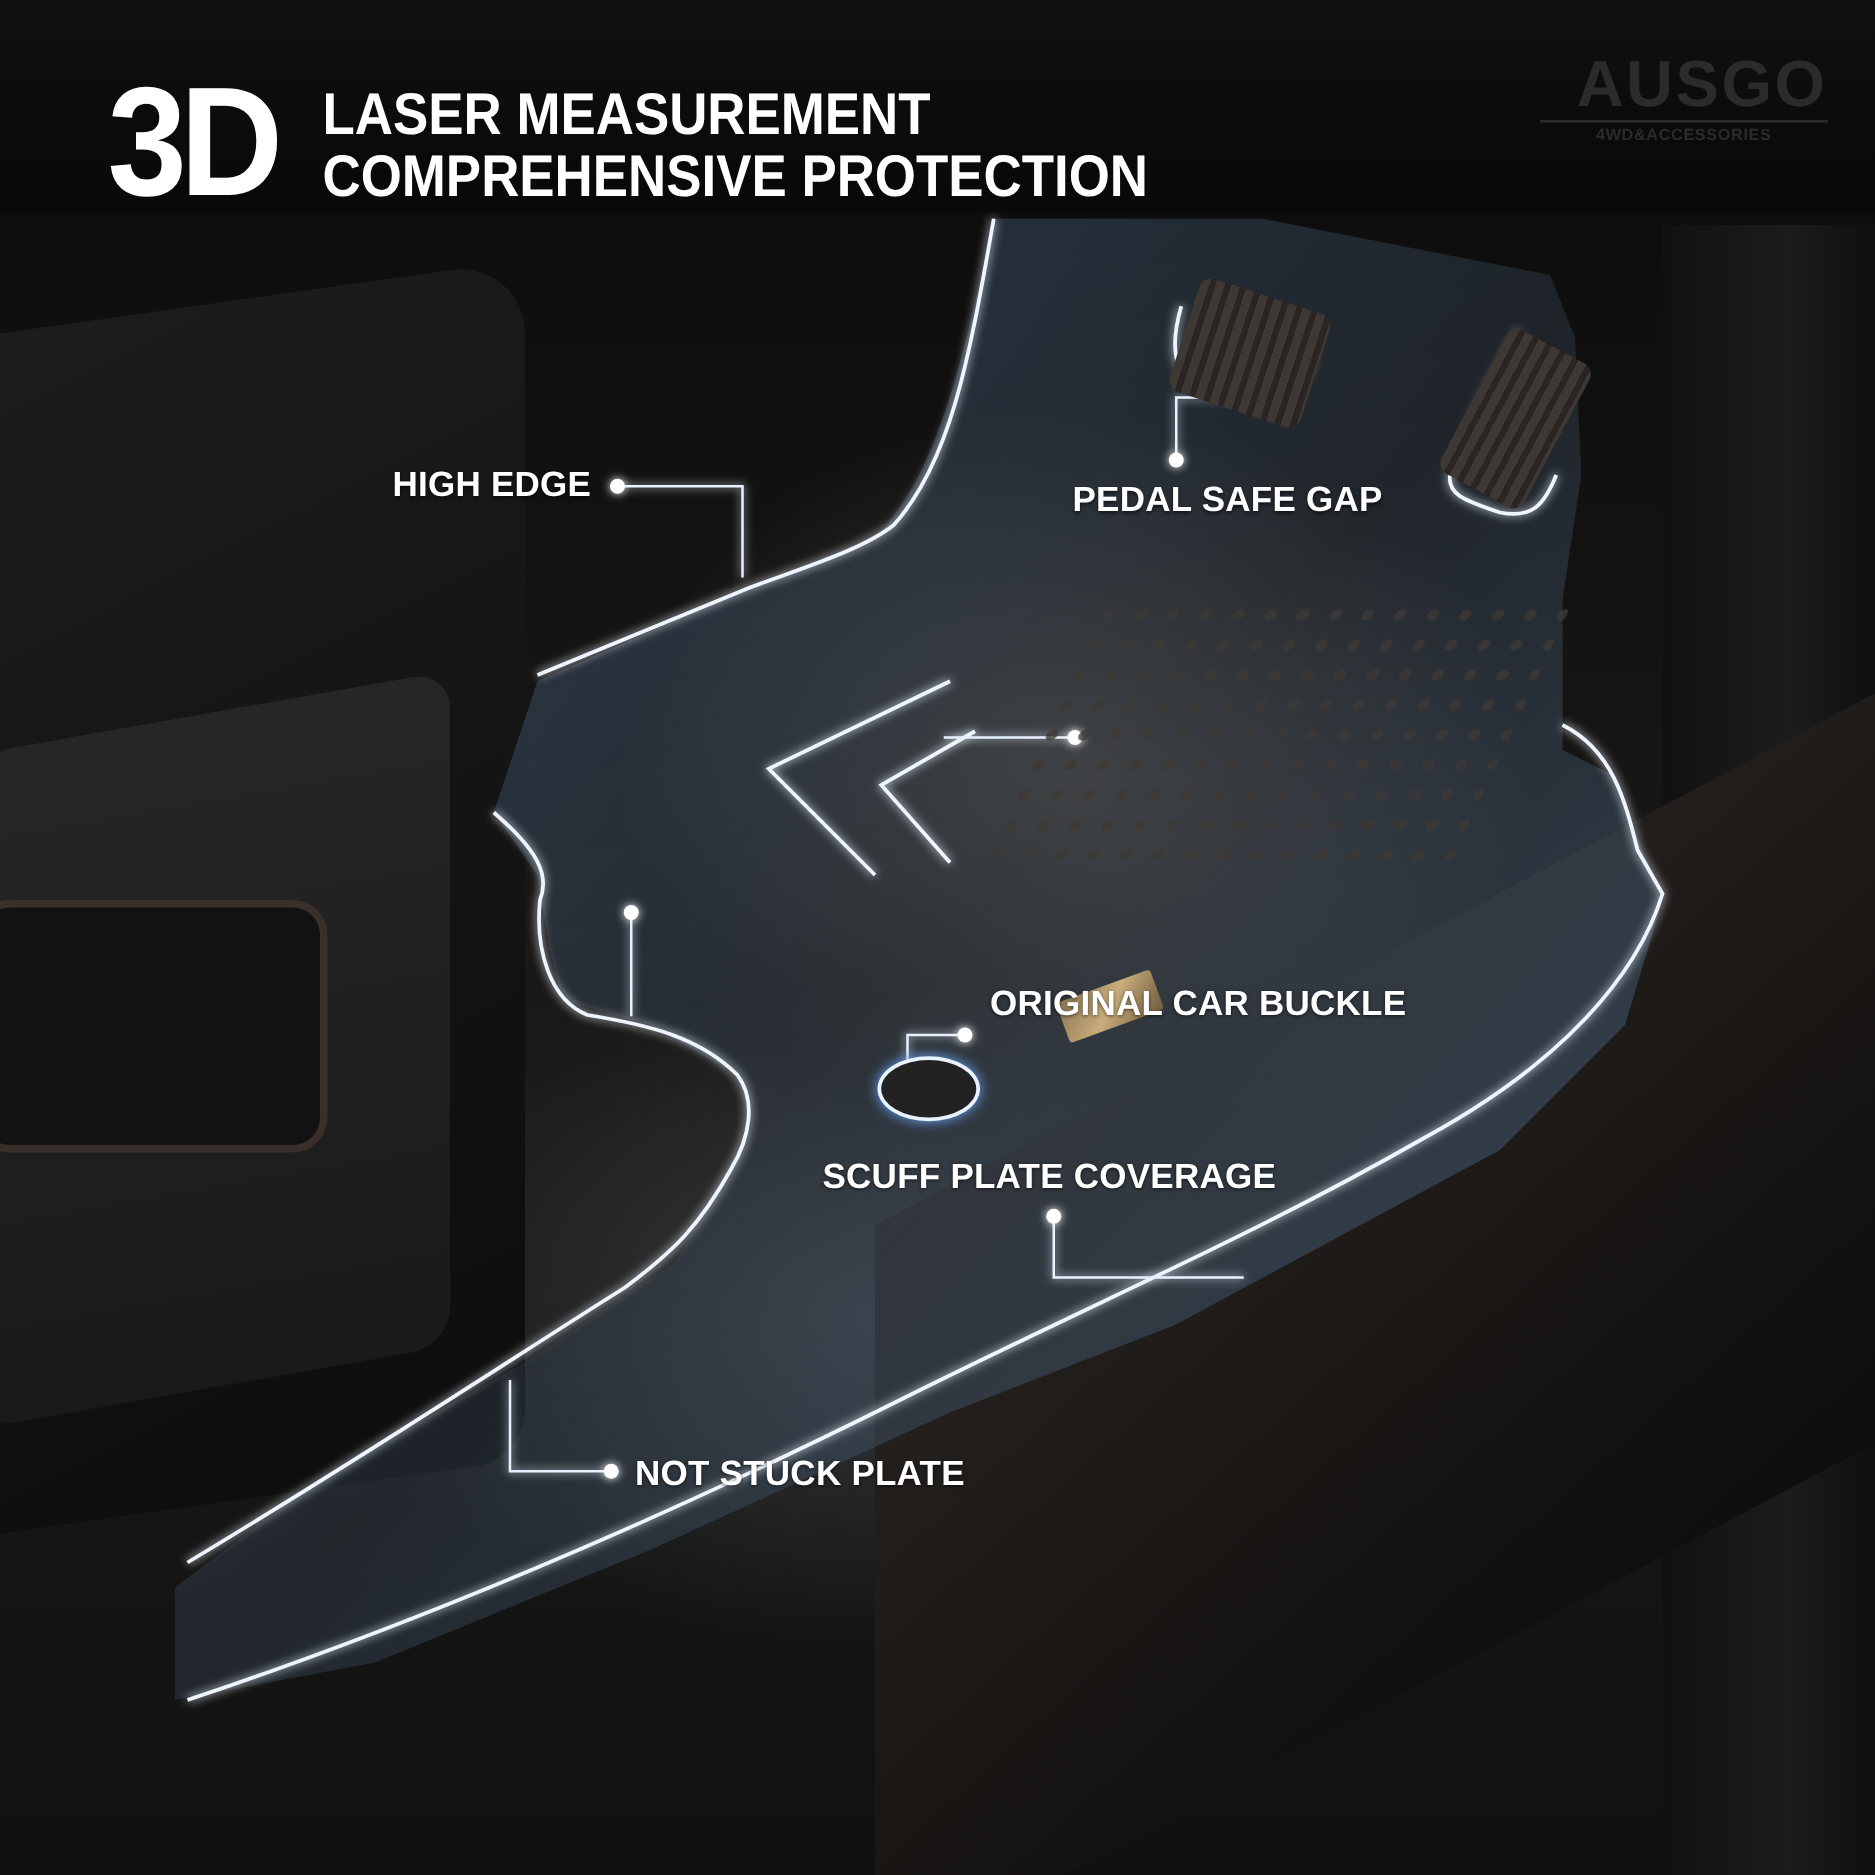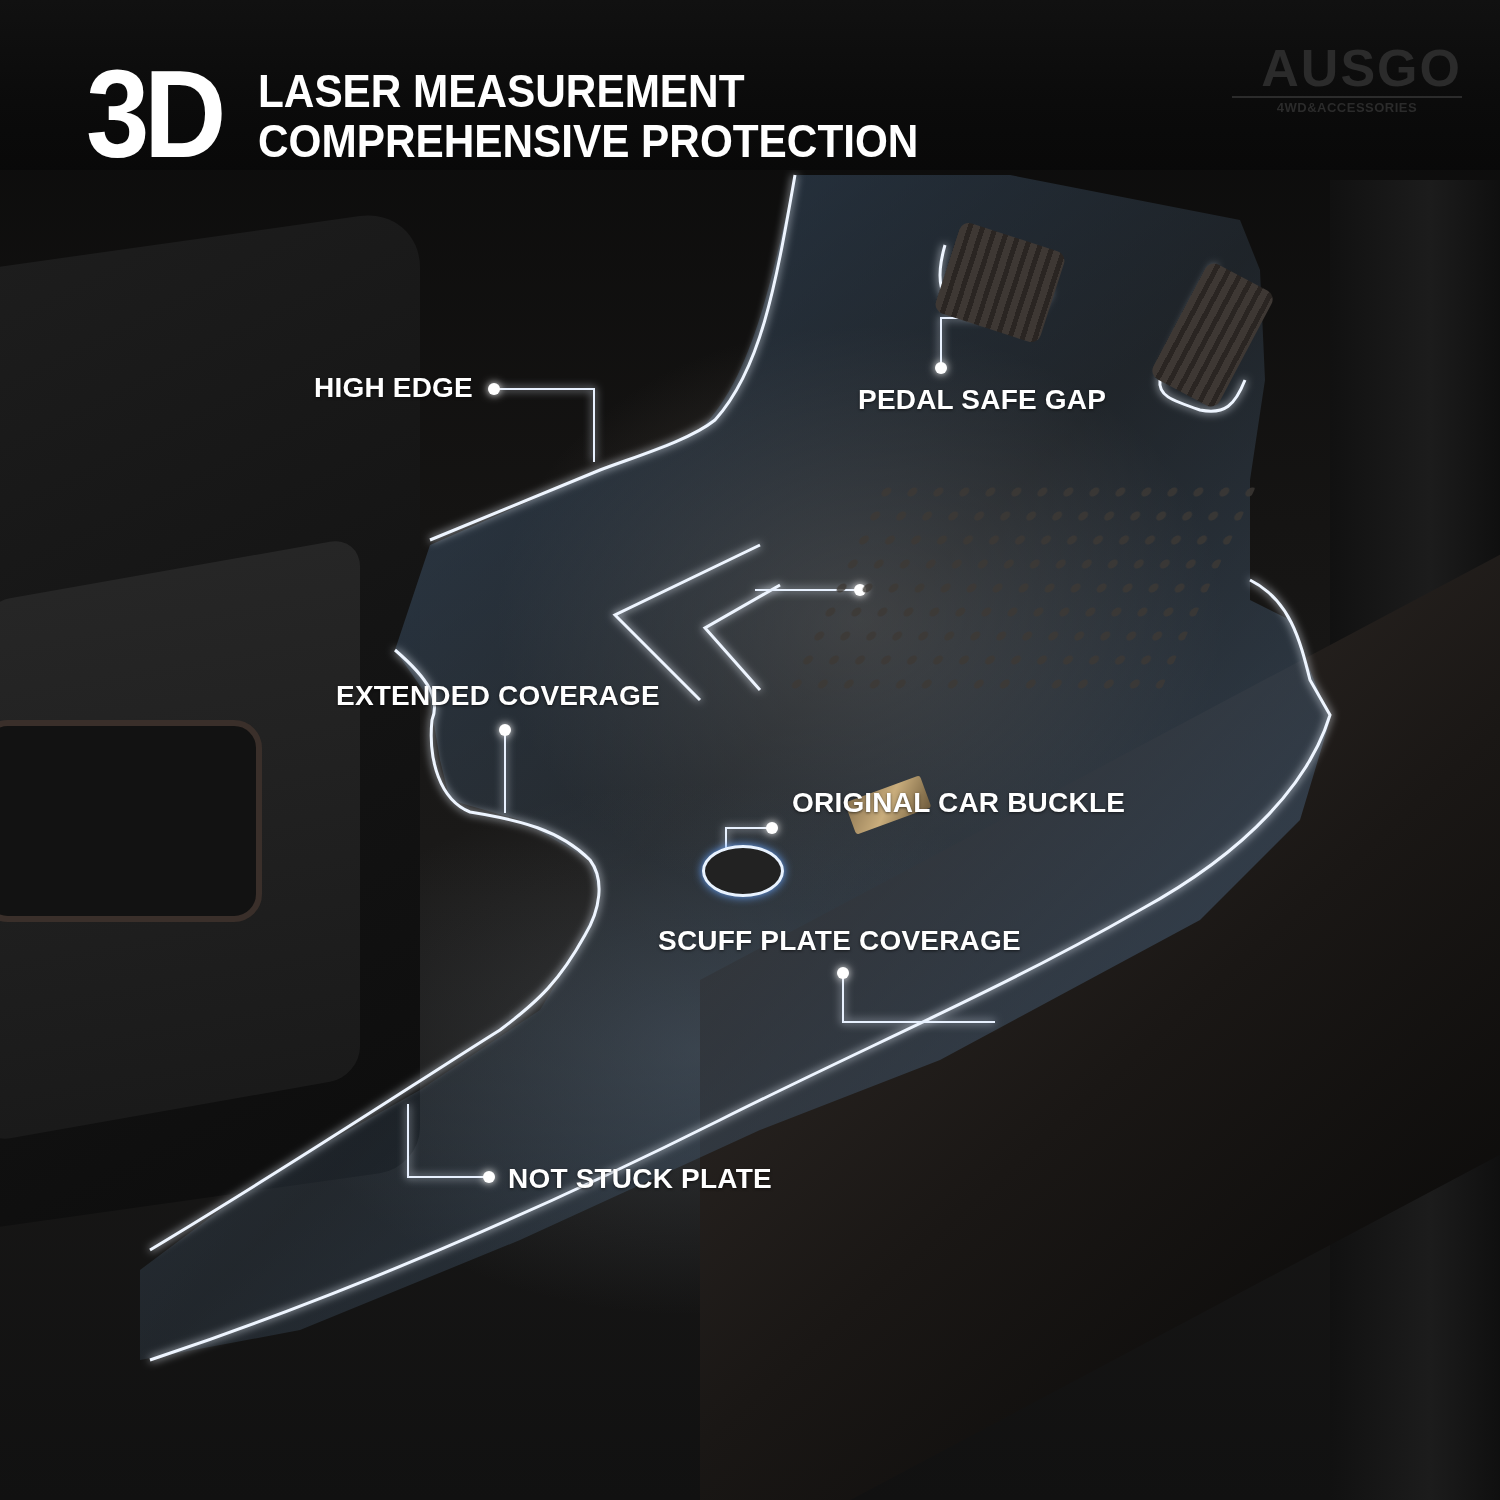--- a/index.html
+++ b/index.html
@@ -165,18 +165,17 @@
     <div>COMPREHENSIVE PROTECTION</div>
   </div>
   <div class="brand">
     <div class="brand-name">AUSGO</div>
     <div class="brand-rule"></div>
     <div class="brand-tag">4WD&amp;ACCESSORIES</div>
   </div>
 
   <div class="callout" style="left:314px; top:372px;">HIGH EDGE</div>
   <div class="callout" style="left:826px; top:384px;margin-left:32px;">PEDAL SAFE GAP</div>
-  <div class="callout" style="left:336px; top:680px;">EXTENDED COVERAGE</div>
   <div class="callout" style="left:792px; top:787px;">ORIGINAL CAR BUCKLE</div>
   <div class="callout" style="left:658px; top:925px;">SCUFF PLATE COVERAGE</div>
   <div class="callout" style="left:508px; top:1163px;">NOT STUCK PLATE</div>
 
 </div>
 
 </body></html>

